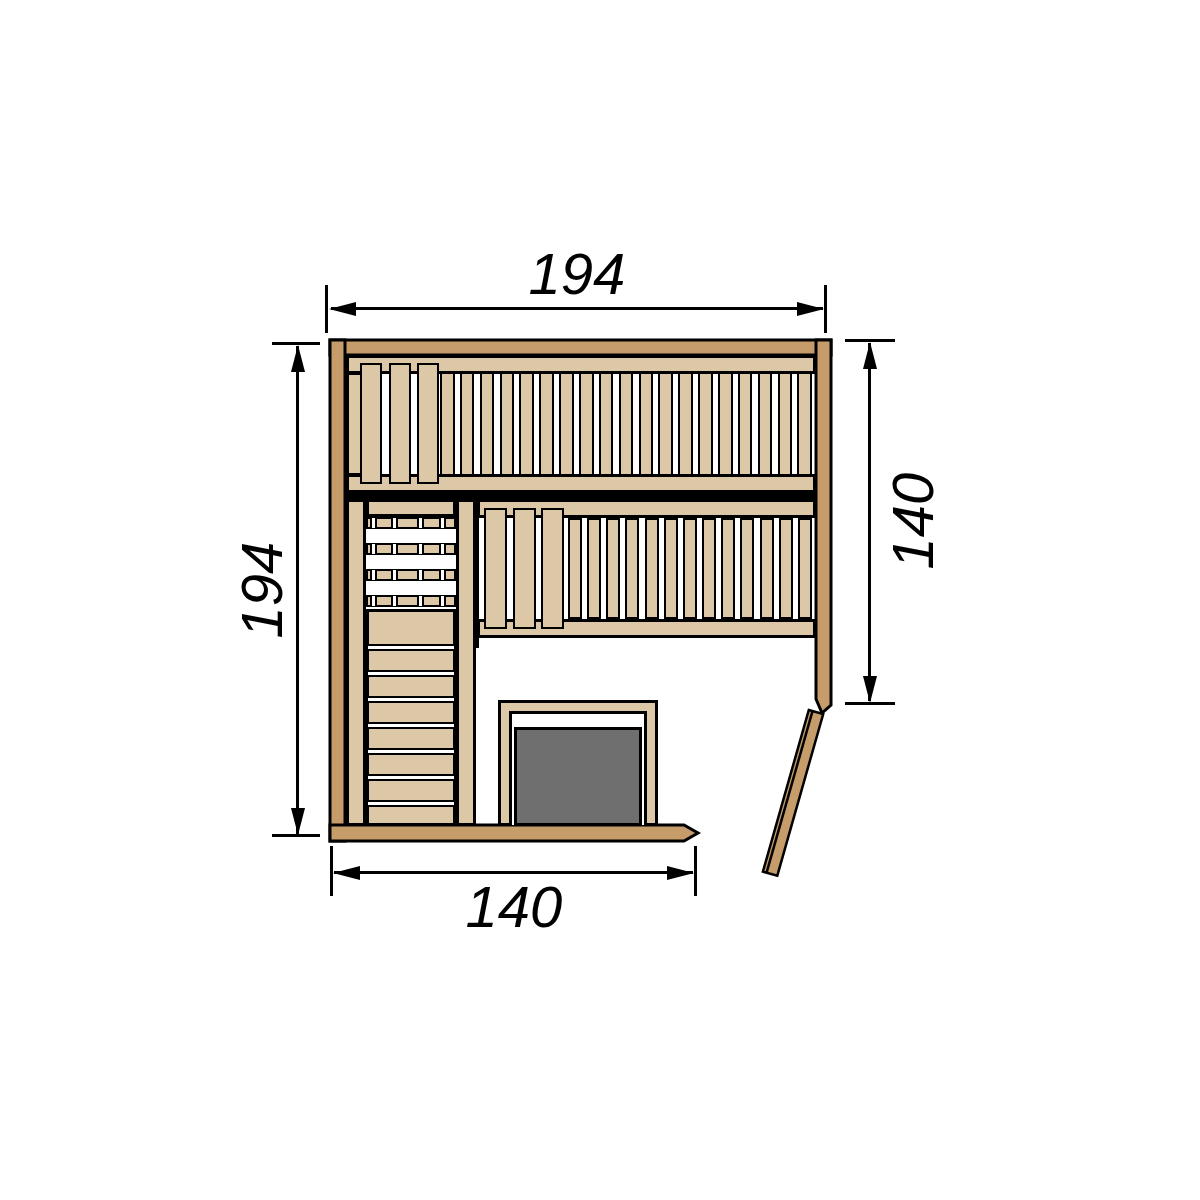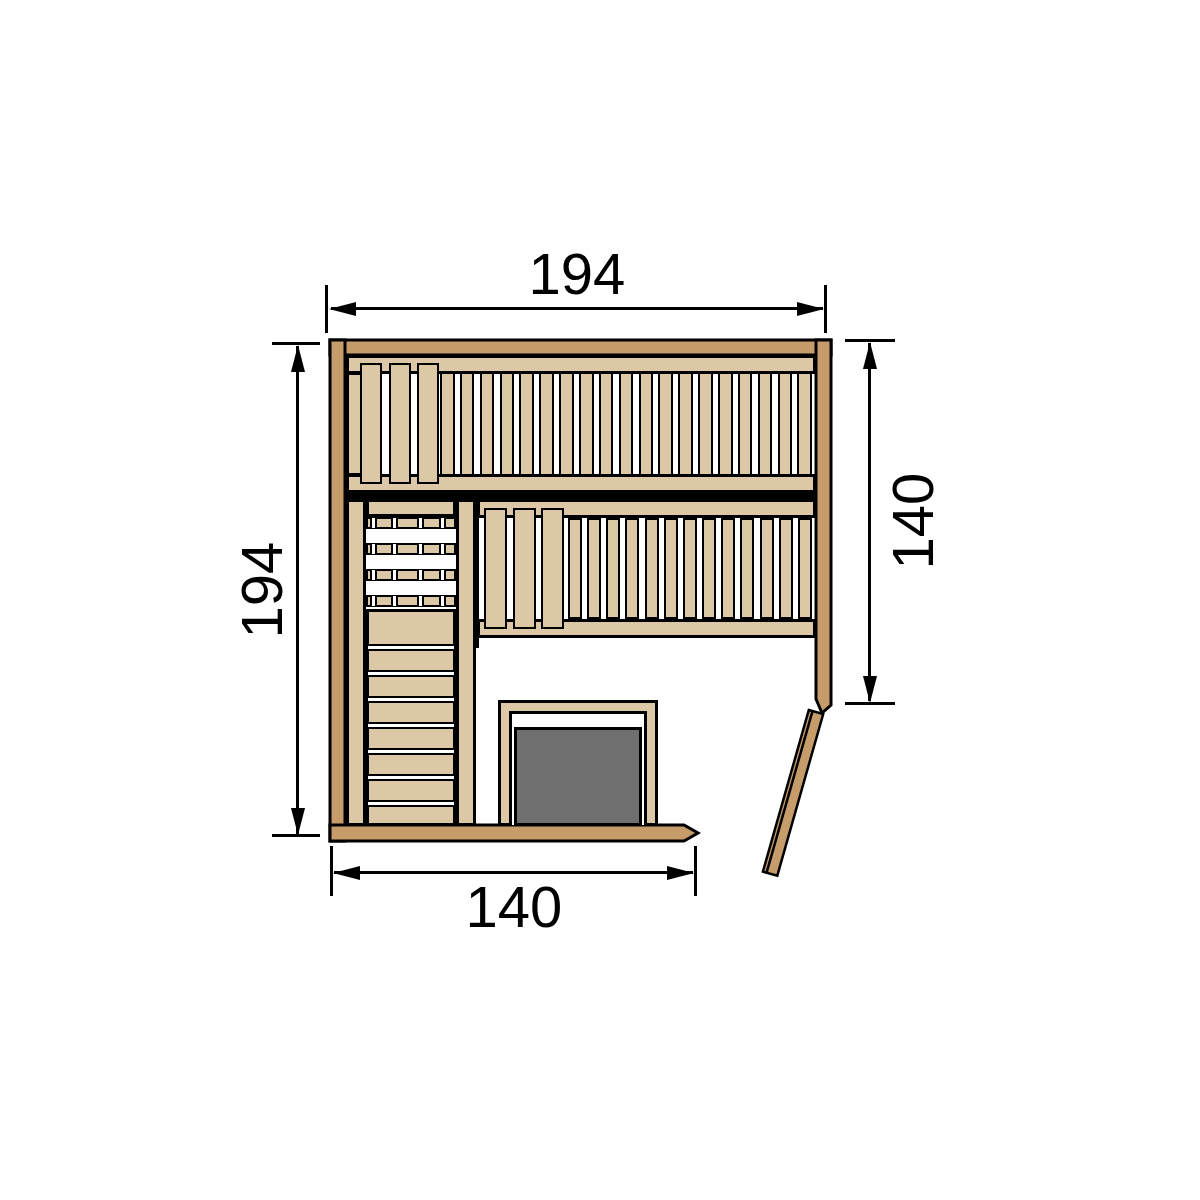--- a/index.html
+++ b/index.html
@@ -1,18 +1,18 @@
 <!DOCTYPE html>
 <html><head>
 <meta charset="utf-8">
 <style>
   html,body{margin:0;padding:0;background:#fff;}
   #canvas{
     position:relative;width:1200px;height:1156px;background:var(--bg,#fff);
-    font-family:"Liberation Sans",sans-serif;overflow:hidden;
+    font-family:"Liberation Sans",sans-serif;overflow:hidden;font-style:italic;
   }
   #structure-svg{position:absolute;left:0;top:0;z-index:1;}
   .part{position:absolute;box-sizing:border-box;}
   .wood{background:var(--wood,#dcc7a6);border:3px solid var(--line,#000);}
   .blackband{background:var(--line,#000);}
   
   .slatbox{position:absolute;box-sizing:border-box;display:flex;justify-content:space-between;z-index:3;}
   .slat{box-sizing:border-box;height:100%;background:var(--wood,#dcc7a6);border:2.5px solid var(--line,#000);}
   #tb-wide .slat{flex:0 0 22px;}
   #tb-narrow .slat{flex:0 0 14.5px;}

